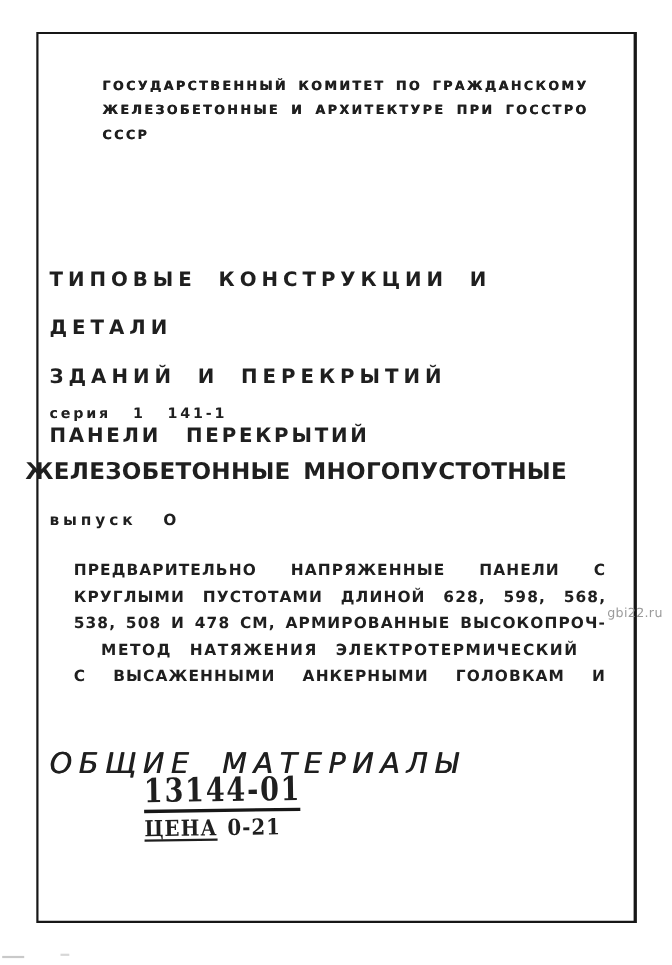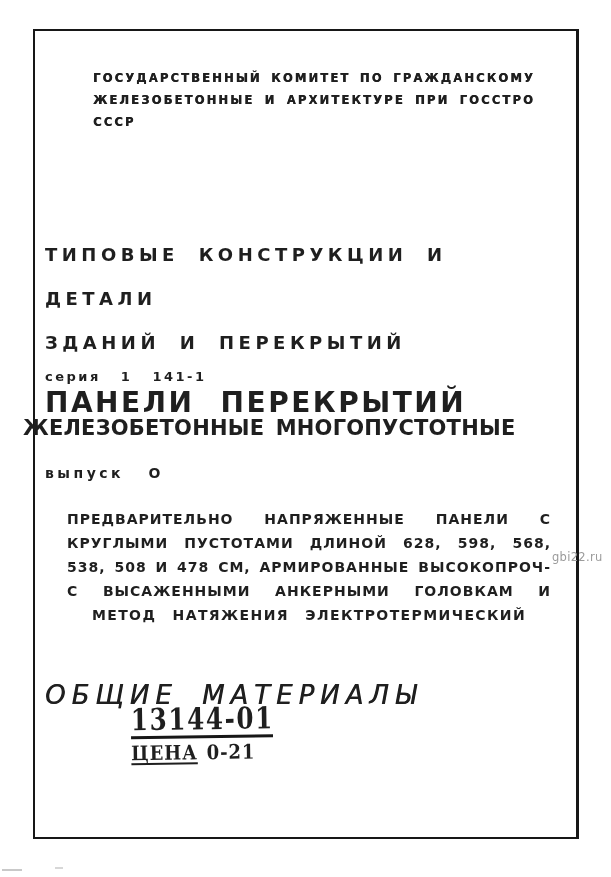--- a/index.html
+++ b/index.html
@@ -33,21 +33,21 @@
     letter-spacing: 4.5px; word-spacing: 9px;
     line-height: 44px;
   }
   .series {
     position: absolute; left: 10px; top: 318px; width: 516px;
     font-size: 13px; font-weight: bold;
     letter-spacing: 2.5px; word-spacing: 13px; margin-top: 20px;
   }
   .title1 {
     position: absolute; left: 10px; top: 355px; width: 516px;
-    font-size: 28px; font-weight: bold;
+    font-size: 18px; font-weight: bold;
     letter-spacing: 2.5px; word-spacing: 14px;
     white-space: nowrap;
   }
   .title2 {
     position: absolute; left: -12px; top: 385px; width: 562px;
     font-size: 21px; font-weight: bold;
     letter-spacing: 0.2px; word-spacing: 4px;
     white-space: nowrap;
   }
   .issue {
@@ -129,22 +129,22 @@
 
     <div class="title1 ctr">ПАНЕЛИ ПЕРЕКРЫТИЙ</div>
     <div class="title2 ctr">ЖЕЛЕЗОБЕТОННЫЕ МНОГОПУСТОТНЫЕ</div>
 
     <div class="issue ctr">выпуск О</div>
 
     <div class="desc">
       <div class="desc-line just">предварительно напряженные панели с</div>
       <div class="desc-line just">круглыми пустотами длиной 628, 598, 568,</div>
       <div class="desc-line just">538, 508 и 478 см, армированные высокопроч-</div>
+      <div class="desc-line last">метод натяжения электротермический</div>
       <div class="desc-line just">с высаженными анкерными головкам и</div>
-      <div class="desc-line last">метод натяжения электротермический</div>
     </div>
 
     <div class="section ctr">ОБЩИЕ МАТЕРИАЛЫ</div>
 
     <div class="stamp">
       <div class="stamp-code">13144-01</div>
       <div class="stamp-rule"></div>
       <div class="stamp-price">
         <span class="price-label">ЦЕНА</span><span>0-21</span>
       </div>

